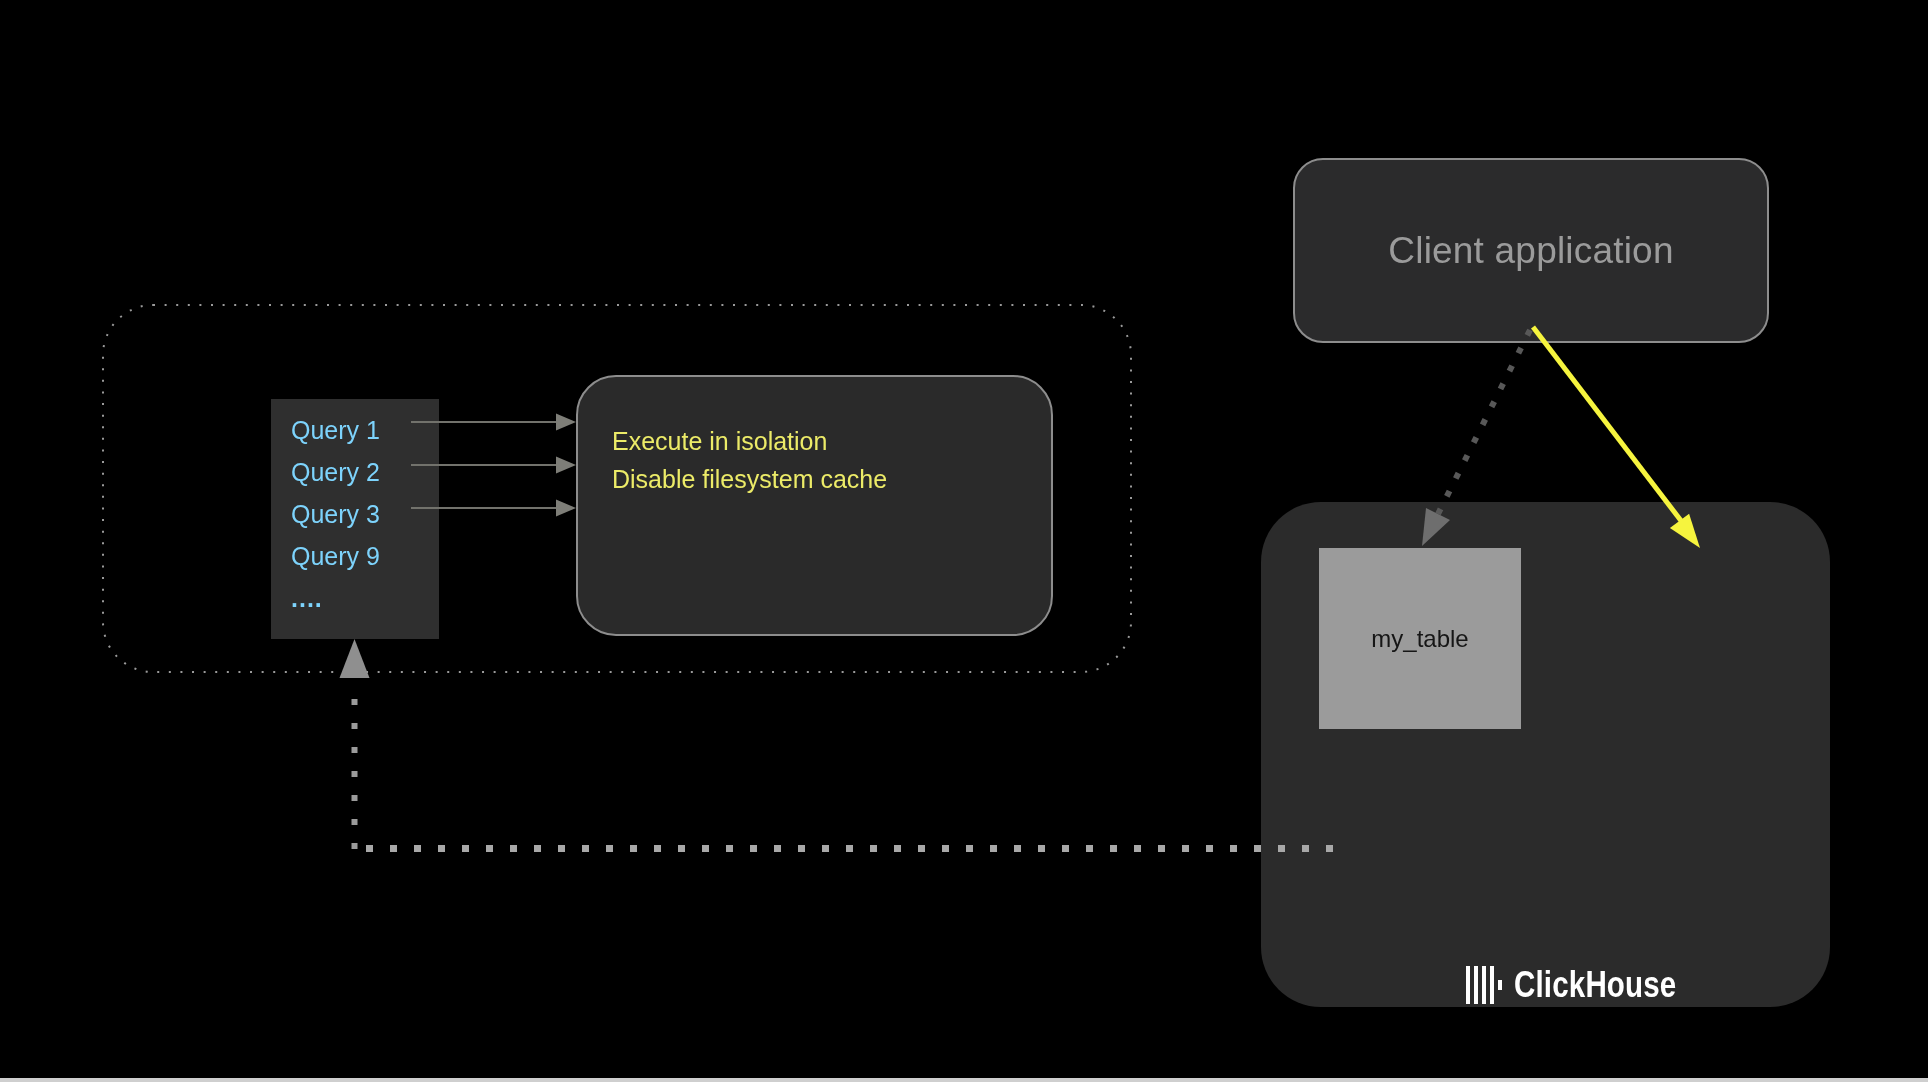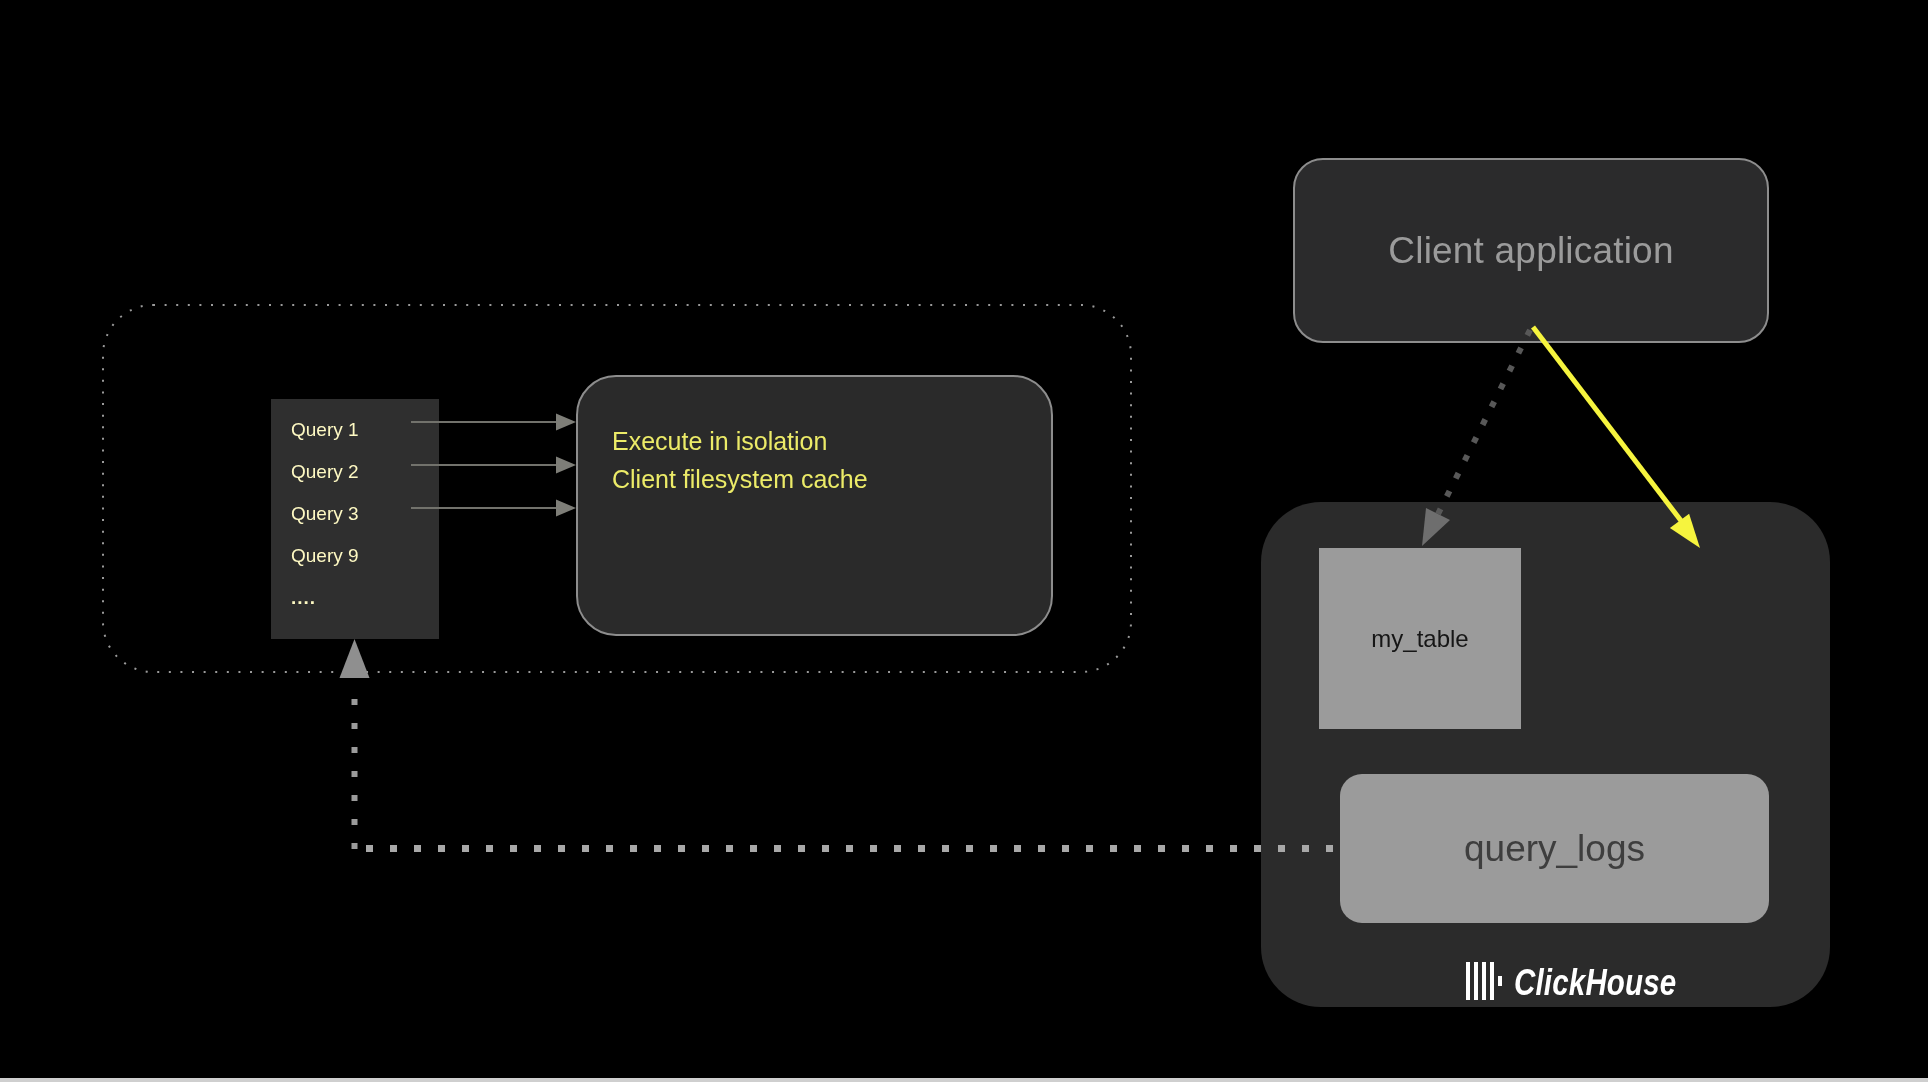--- a/index.html
+++ b/index.html
@@ -40,22 +40,22 @@
     left: 271px;
     top: 399px;
     width: 168px;
     height: 240px;
     background: #2f2f2f;
     padding-top: 10px;
     padding-left: 20px;
   }
   .query-box .q-item {
     display: block;
-    color: #fef9c3;
-    font-size: 19px;
+    color: #7dd3fc;
+    font-size: 25px;
     line-height: 42px;
     white-space: nowrap;
   }
   .query-box .q-ellipsis {
     font-weight: bold;
     letter-spacing: 1px;
   }
   .investigation-box {
     left: 576px;
     top: 375px;
@@ -133,21 +133,21 @@
   .query-logs .label {
     color: #3e3e3e;
     font-size: 37px;
   }
   .brand {
     position: absolute;
     left: 1466px;
     top: 962px;
     height: 46px;
     display: flex;
-    font-style: italic;
+    align-items: center;
   }
   .brand .logo-mark {
     display: block;
     width: 36px;
     height: 38px;
   }
   .brand .brand-name {
     color: #ffffff;
     font-size: 36px;
     font-weight: 600;
@@ -185,33 +185,30 @@
   <div class="box query-box">
     <span class="q-item">Query 1</span>
     <span class="q-item">Query 2</span>
     <span class="q-item">Query 3</span>
     <span class="q-item">Query 9</span>
     <span class="q-item q-ellipsis">....</span>
   </div>
 
   <div class="box investigation-box">
     <span class="inv-line inv-line-1">Execute in isolation</span>
-    <span class="inv-line inv-line-2">Client filesystem cache</span>
+    <span class="inv-line inv-line-2">Disable filesystem cache</span>
   </div>
 
   <div class="box clickhouse-box"></div>
 
   <div class="box table-square my-table">
     <span class="label">my_table</span>
   </div>
 
 
-  <div class="box query-logs">
-    <span class="label">query_logs</span>
-  </div>
 
   <div class="brand">
     <svg class="logo-mark" viewBox="0 0 36 38">
       <rect x="0" y="0" width="4" height="38" fill="#ffffff"></rect>
       <rect x="8" y="0" width="4" height="38" fill="#ffffff"></rect>
       <rect x="16" y="0" width="4" height="38" fill="#ffffff"></rect>
       <rect x="24" y="0" width="4" height="38" fill="#ffffff"></rect>
       <rect x="32" y="14" width="4" height="10" fill="#ffffff"></rect>
     </svg>
     <span class="brand-name">ClickHouse</span>

